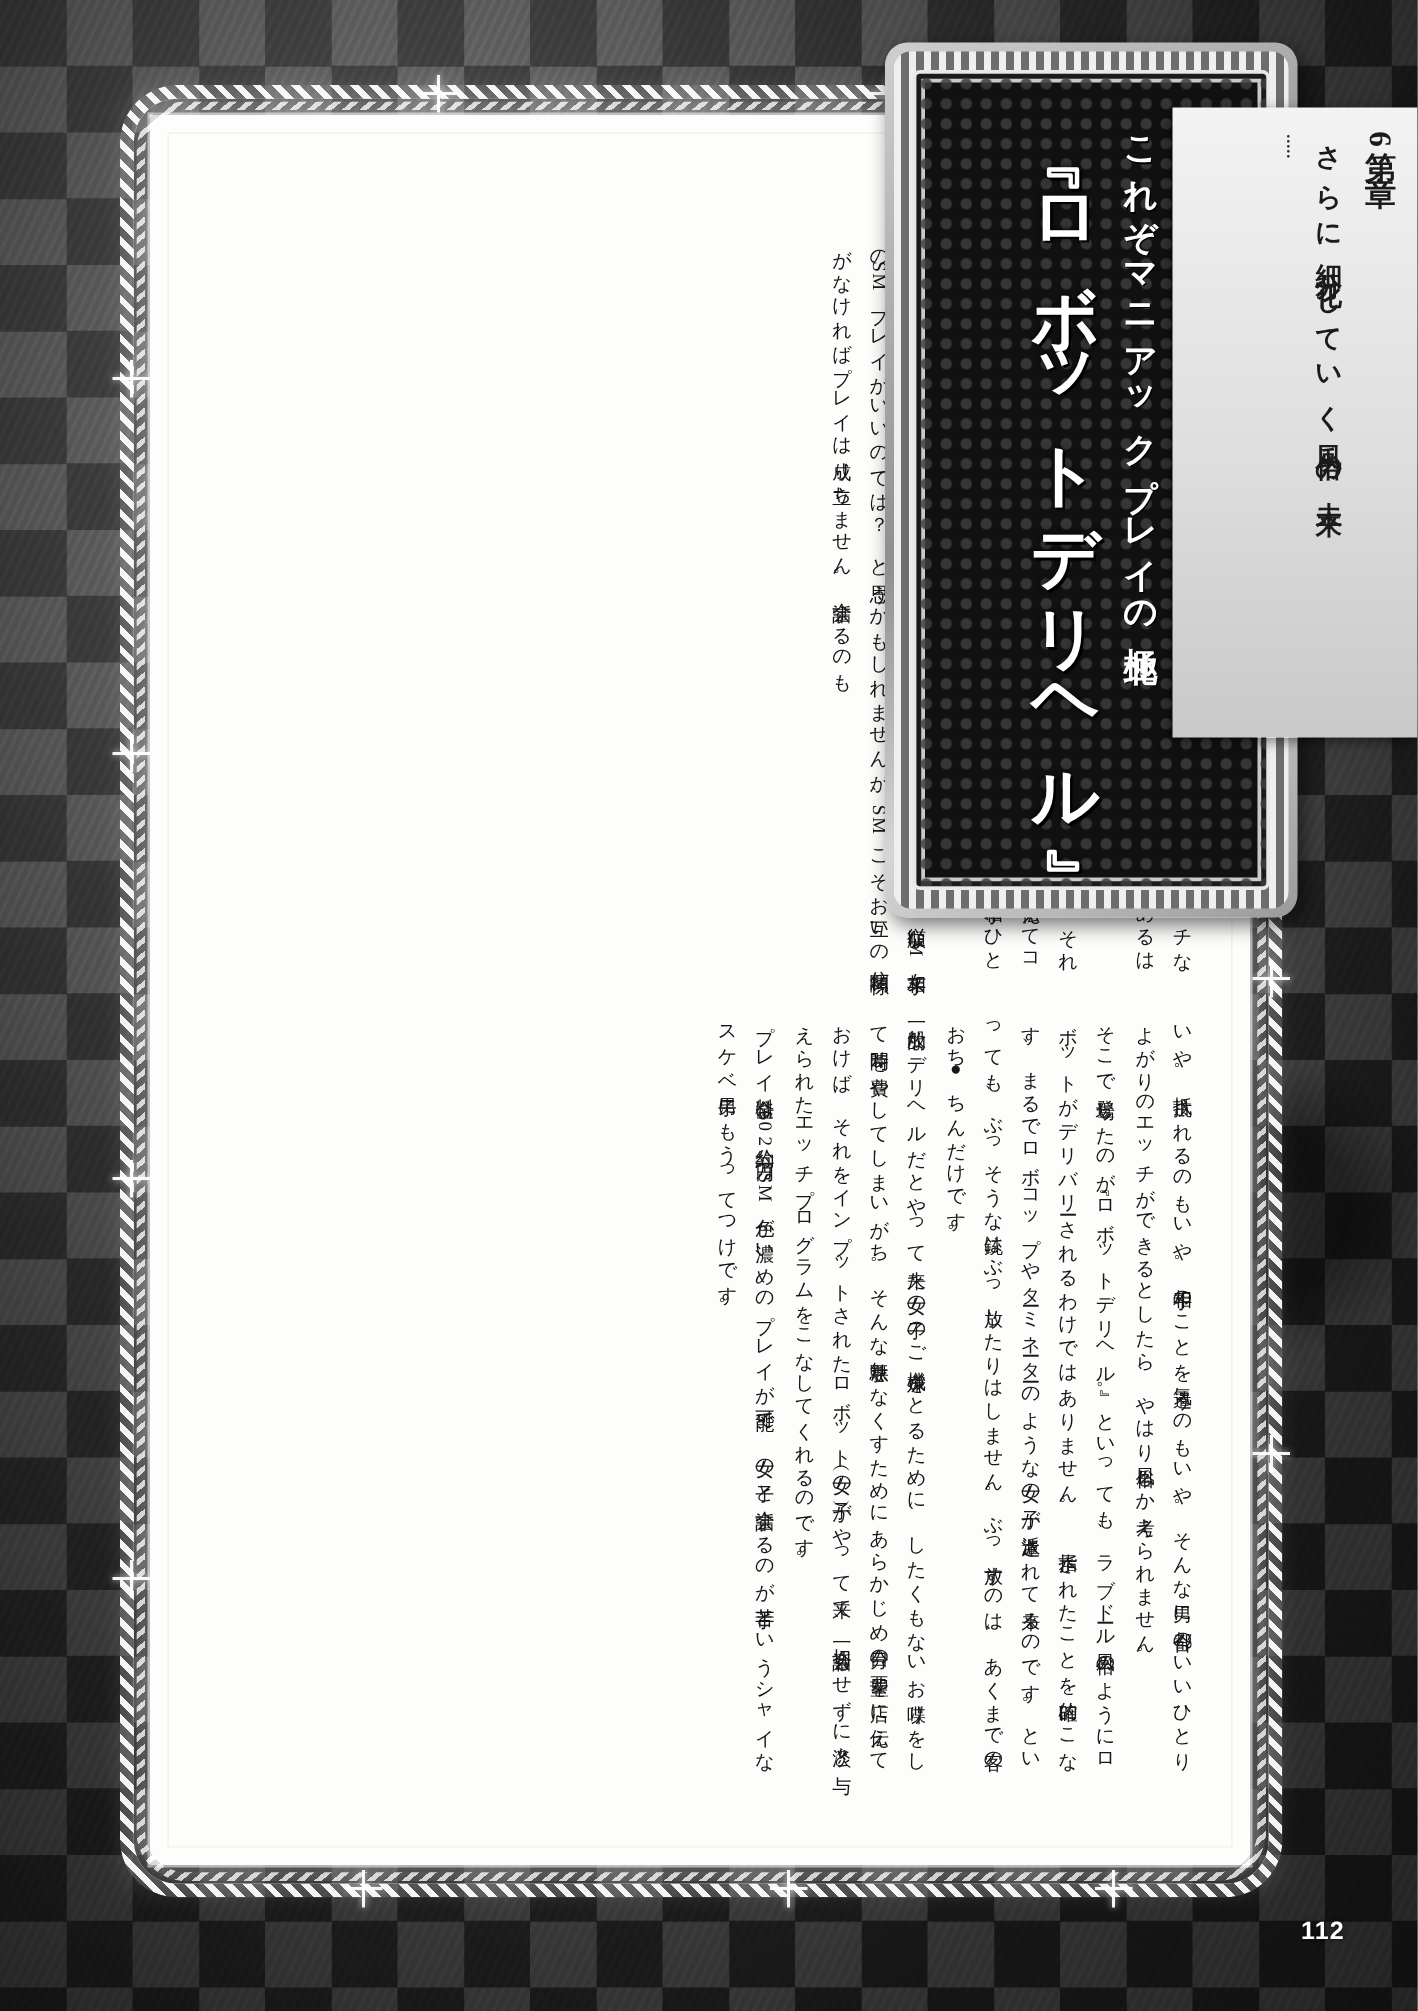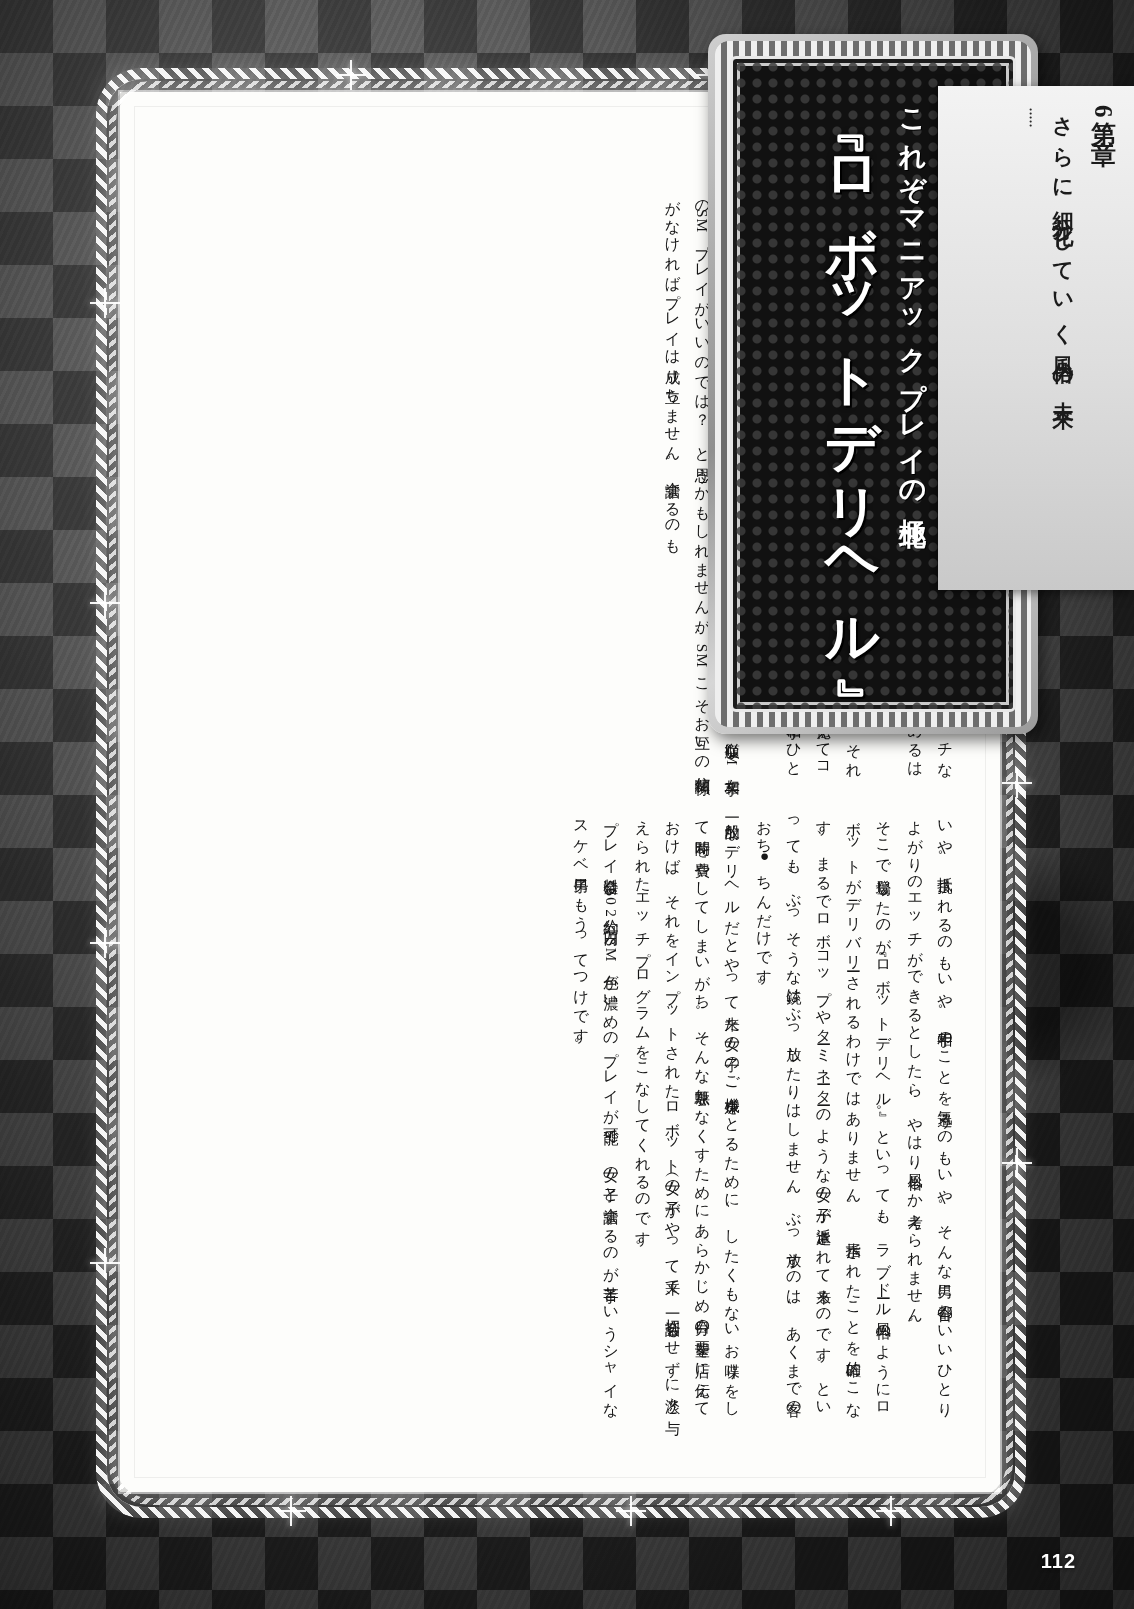--- a/index.html
+++ b/index.html
@@ -236,21 +236,21 @@
     position: absolute;
     right: 0; top: 660px;
     width: 800px; height: 620px;
     display: flex;
     flex-direction: row-reverse;
   }
 
   
   .folio {
     position: absolute;
-    right: 58px; bottom: 36px;
+    right: 58px; bottom: 52px;
     color: #fff;
     font-size: 20px;
     font-weight: bold;
     font-family: "Liberation Sans", sans-serif;
     letter-spacing: 1px;
     text-shadow: 0 0 4px rgba(0,0,0,.8);
   }
 </style>
 </head>
 <body>

